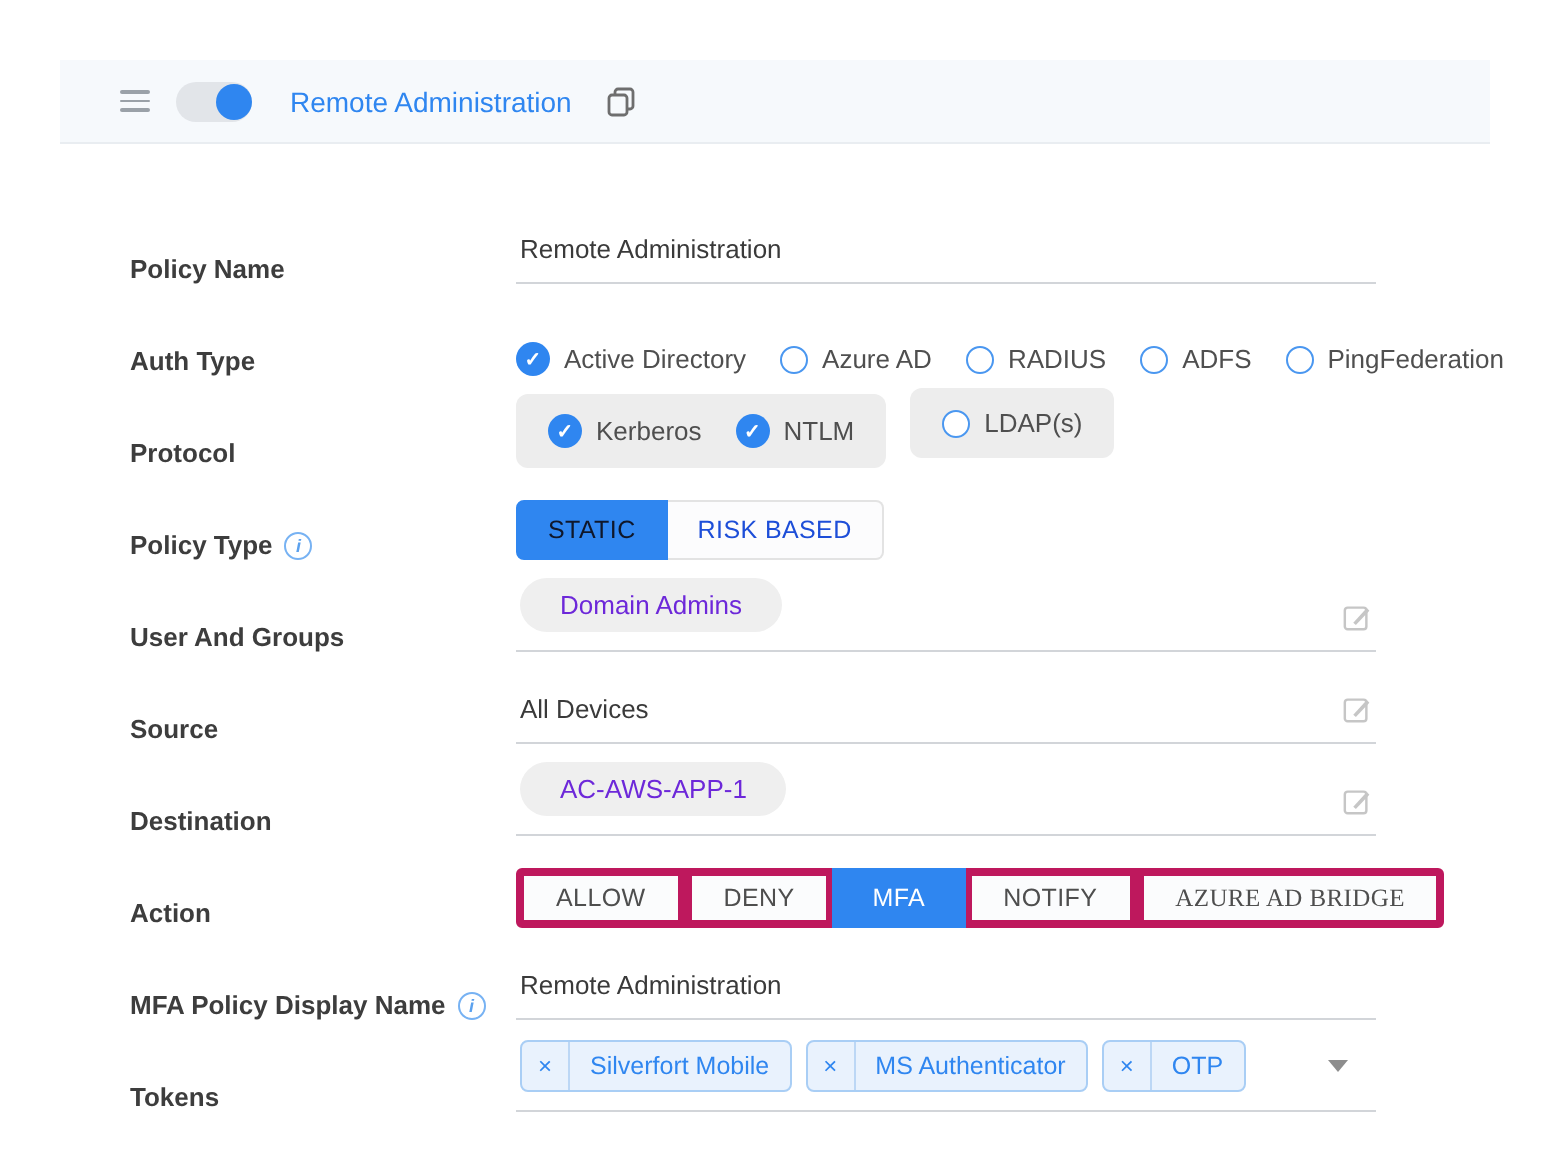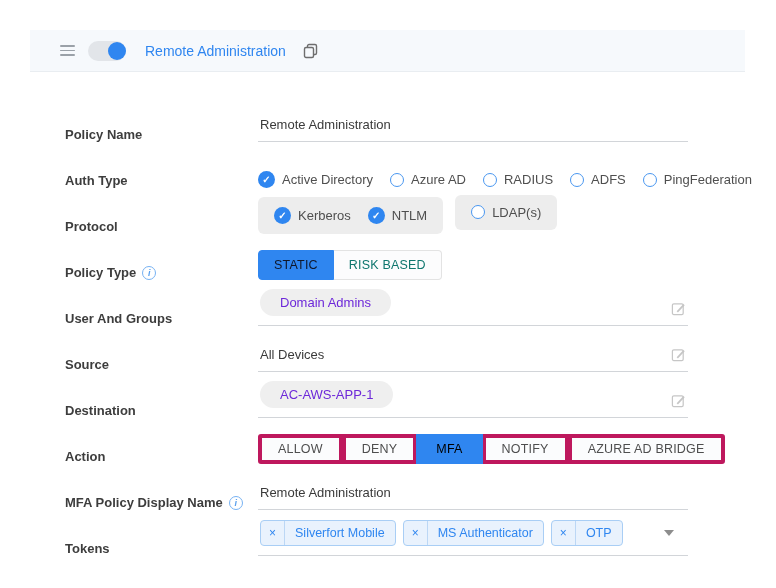--- a/index.html
+++ b/index.html
@@ -50,34 +50,34 @@
 
   .proto-box { background:#ededed; border-radius:6px; padding:10px 16px;
                display:inline-flex; align-items:center; gap:17px; }
   .proto-box + .proto-box { margin-left:12px; }
 
   .seg-group { display:inline-flex; }
   .seg-btn { height:30px; padding:0 15px; font-size:12.5px; display:inline-flex;
              align-items:center; justify-content:center; cursor:pointer;
              letter-spacing:.2px; }
   .seg-btn.sel { background:#2f86f0; color:#0f172a; border:1px solid #2f86f0; border-radius:4px 0 0 4px; }
-  .seg-btn.unsel { background:#fcfcfd; color:#0f766e; border:1px solid #e3e3e3;
+  .seg-btn.unsel { background:#fcfcfd; color:#1d4ed8; border:1px solid #e3e3e3;
                    border-left:none; border-radius:0 4px 4px 0; }
 
   .gray-chip { display:inline-block; background:#efefef; border-radius:14px;
                padding:6px 20px; font-size:13px; color:#6d28d9; }
 
   .action-group { display:inline-flex; }
   .action-btn { height:30px; padding:0 16px; font-size:12.5px; display:inline-flex;
                 align-items:center; border:4px solid #be185d; background:#fbfcfd;
                 color:#4e4e4e; margin-left:-1px; cursor:pointer; white-space:nowrap;
                 letter-spacing:.2px; }
   .action-btn:first-child { border-radius:3px 0 0 3px; margin-left:0; }
-  .action-btn:last-child { border-radius:0 3px 3px 0; }
-  .action-btn.sel { background:#2f86f0; border-color:#2f86f0; color:#000000; position:relative; z-index:1; }
+  .action-btn:last-child { border-radius:0 3px 3px 0;font-family:Liberation Serif, serif; }
+  .action-btn.sel { background:#2f86f0; border-color:#2f86f0; color:#ffffff; position:relative; z-index:1; }
 
   .token-chip { display:inline-flex; align-items:stretch; border:1px solid #a9cef5;
                 background:#e9f2fd; border-radius:4px; color:#2f86f0;
                 font-size:12.5px; margin-right:7px; overflow:hidden; }
   .token-x { padding:5px 8px; border-right:1px solid #bcd7f5; display:flex;
              align-items:center; cursor:pointer; font-size:12px; }
   .token-label { padding:5px 10px; display:flex; align-items:center; white-space:nowrap; }
   .caret { position:absolute; right:14px; top:50%; margin-top:-6px; width:0; height:0;
            border-left:5px solid transparent; border-right:5px solid transparent;
            border-top:6px solid #8d8d8d; cursor:pointer; }

